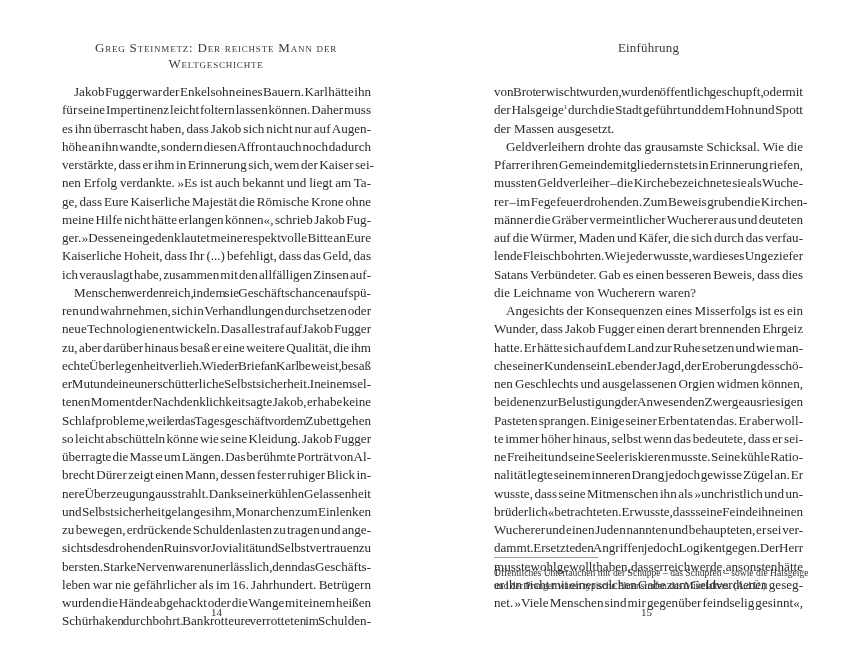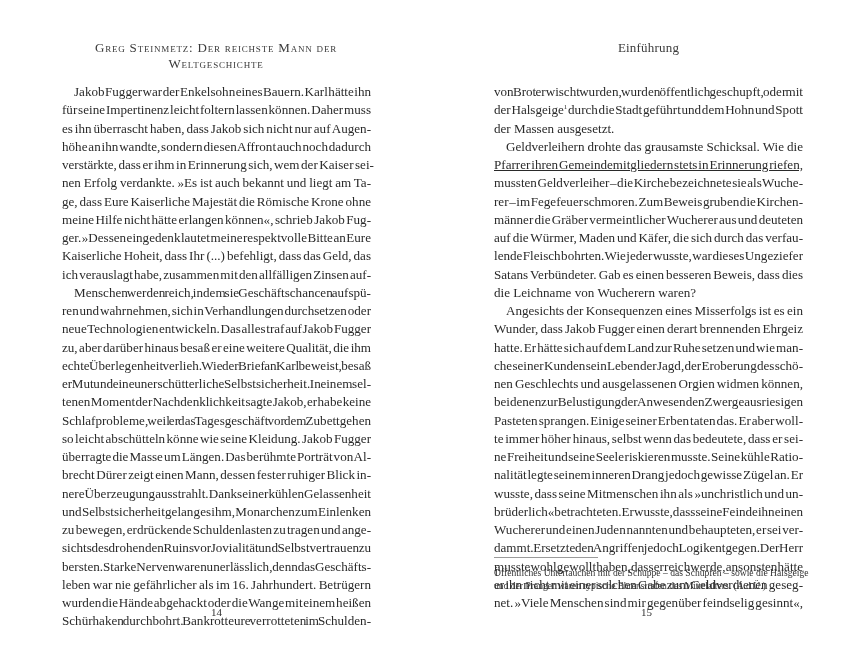--- a/index.html
+++ b/index.html
@@ -67,23 +67,23 @@
   <div class="page-number">14</div>
 </div>
 
 <div class="page right">
   <div class="running-head">Einführung</div>
   <div class="body-text" id="right-body">
       <span class="line"><span style="white-space: nowrap; word-spacing: -3.98047px;"><span>von Brot erwischt wurden, wurden öffentlich geschupft, oder mit</span></span></span>
       <span class="line"><span style="white-space: nowrap; word-spacing: -2.54375px;"><span>der Halsgeige</span><sup>1</sup><span> durch die Stadt geführt und dem Hohn und Spott</span></span></span>
       <span class="line last"><span>der Massen ausgesetzt.</span></span>
       <span class="line indent"><span style="white-space: nowrap; word-spacing: -0.247396px;"><span>Geldverleihern drohte das grausamste Schicksal. Wie die</span></span></span>
-      <span class="line"><span style="white-space: nowrap; word-spacing: -2.3724px; text-decoration: underline;"><span>Pfarrer ihren Gemeindemitgliedern stets in Erinnerung riefen,</span></span></span>
+      <span class="line"><span style="white-space: nowrap; word-spacing: -2.3724px;"><span>Pfarrer ihren Gemeindemitgliedern stets in Erinnerung riefen,</span></span></span>
       <span class="line"><span style="white-space: nowrap; word-spacing: -2.72656px;"><span>mussten Geldverleiher – die Kirche bezeichnete sie als Wuche-</span></span></span>
-      <span class="line"><span style="white-space: nowrap; word-spacing: -2.67188px;"><span>rer – im Fegefeuer schmoren. Zum Beweis gruben die Kirchen-</span></span></span>
+      <span class="line"><span style="white-space: nowrap; word-spacing: -2.67188px;"><span>rer – im Fegefeuer drohenden. Zum Beweis gruben die Kirchen-</span></span></span>
       <span class="line"><span style="white-space: nowrap; word-spacing: -2.02232px;"><span>männer die Gräber vermeintlicher Wucherer aus und deuteten</span></span></span>
       <span class="line"><span style="white-space: nowrap; word-spacing: -1.32969px;"><span>auf die Würmer, Maden und Käfer, die sich durch das verfau-</span></span></span>
       <span class="line"><span style="white-space: nowrap; word-spacing: -2.82031px;"><span>lende Fleisch bohrten. Wie jeder wusste, war dieses Ungeziefer</span></span></span>
       <span class="line"><span style="white-space: nowrap; word-spacing: -1.16211px;"><span>Satans Verbündeter. Gab es einen besseren Beweis, dass dies</span></span></span>
       <span class="line last"><span>die Leichname von Wucherern waren?</span></span>
       <span class="line indent"><span style="white-space: nowrap; word-spacing: -0.845982px;"><span>Angesichts der Konsequenzen eines Misserfolgs ist es ein</span></span></span>
       <span class="line"><span style="white-space: nowrap; word-spacing: -1.27902px;"><span>Wunder, dass Jakob Fugger einen derart brennenden Ehrgeiz</span></span></span>
       <span class="line"><span style="white-space: nowrap; word-spacing: -2.21615px;"><span>hatte. Er hätte sich auf dem Land zur Ruhe setzen und wie man-</span></span></span>
       <span class="line"><span style="white-space: nowrap; word-spacing: -3.02344px;"><span>che seiner Kunden sein Leben der Jagd, der Eroberung des schö-</span></span></span>
       <span class="line"><span style="white-space: nowrap; word-spacing: -1.125px;"><span>nen Geschlechts und ausgelassenen Orgien widmen können,</span></span></span>

